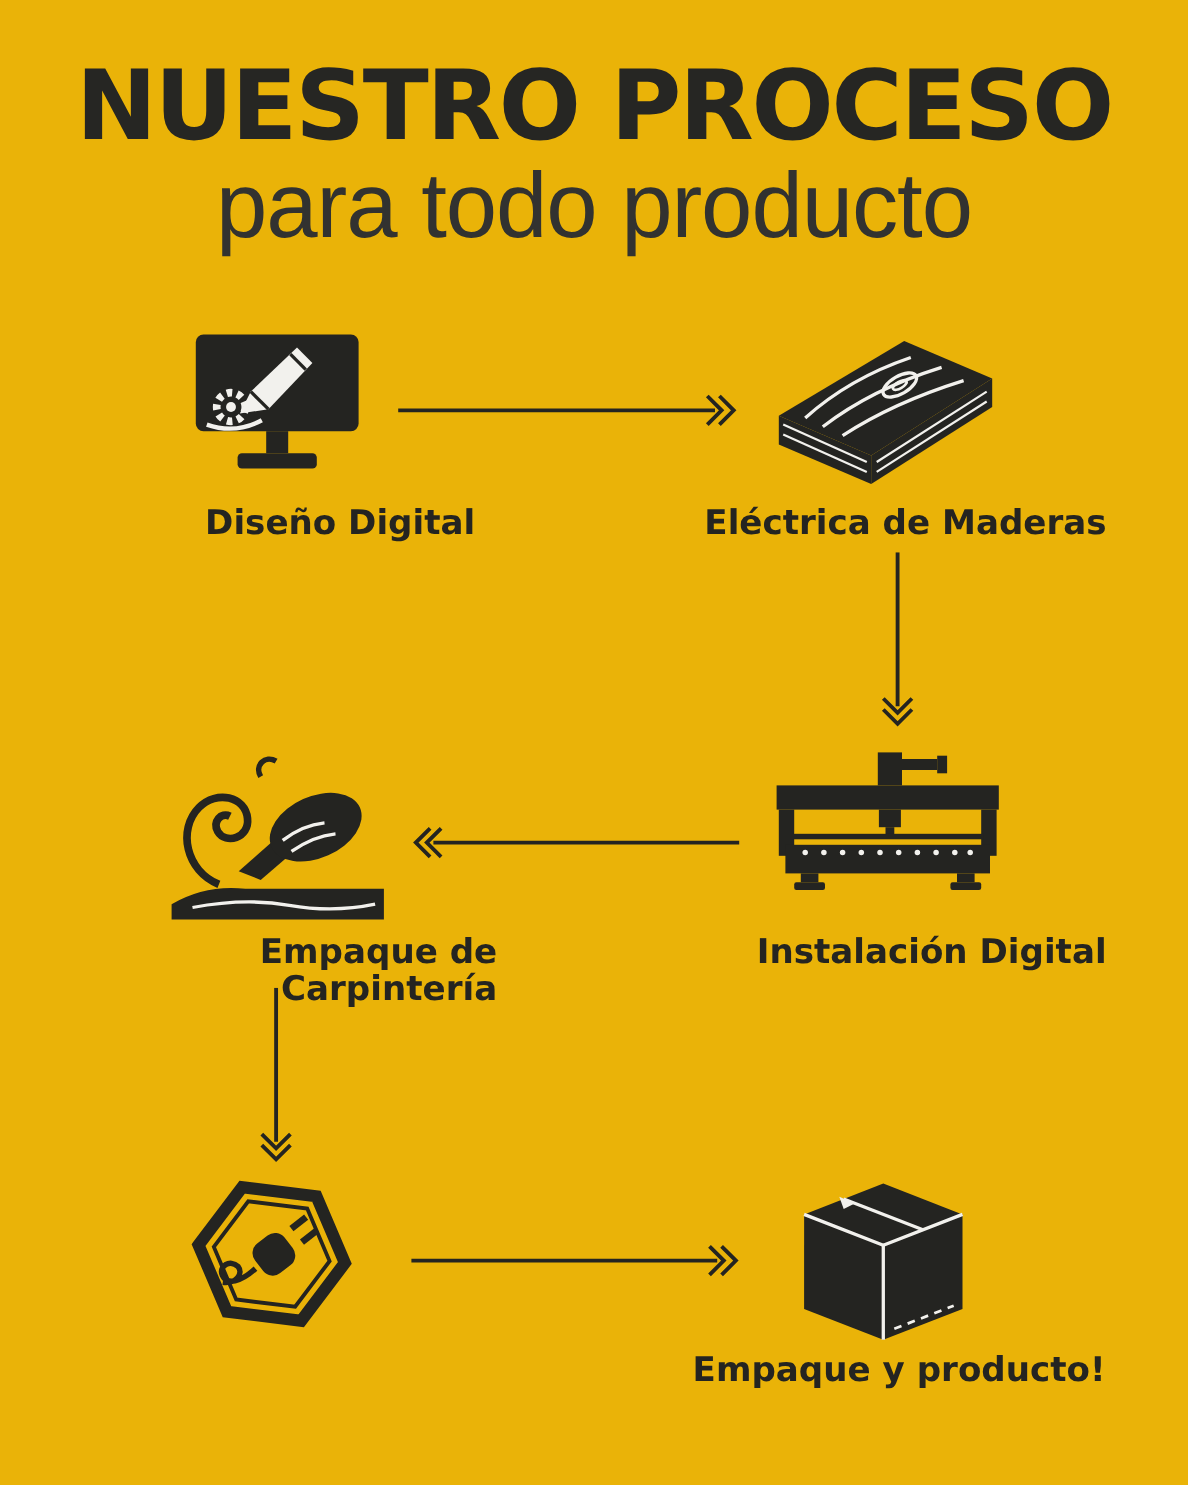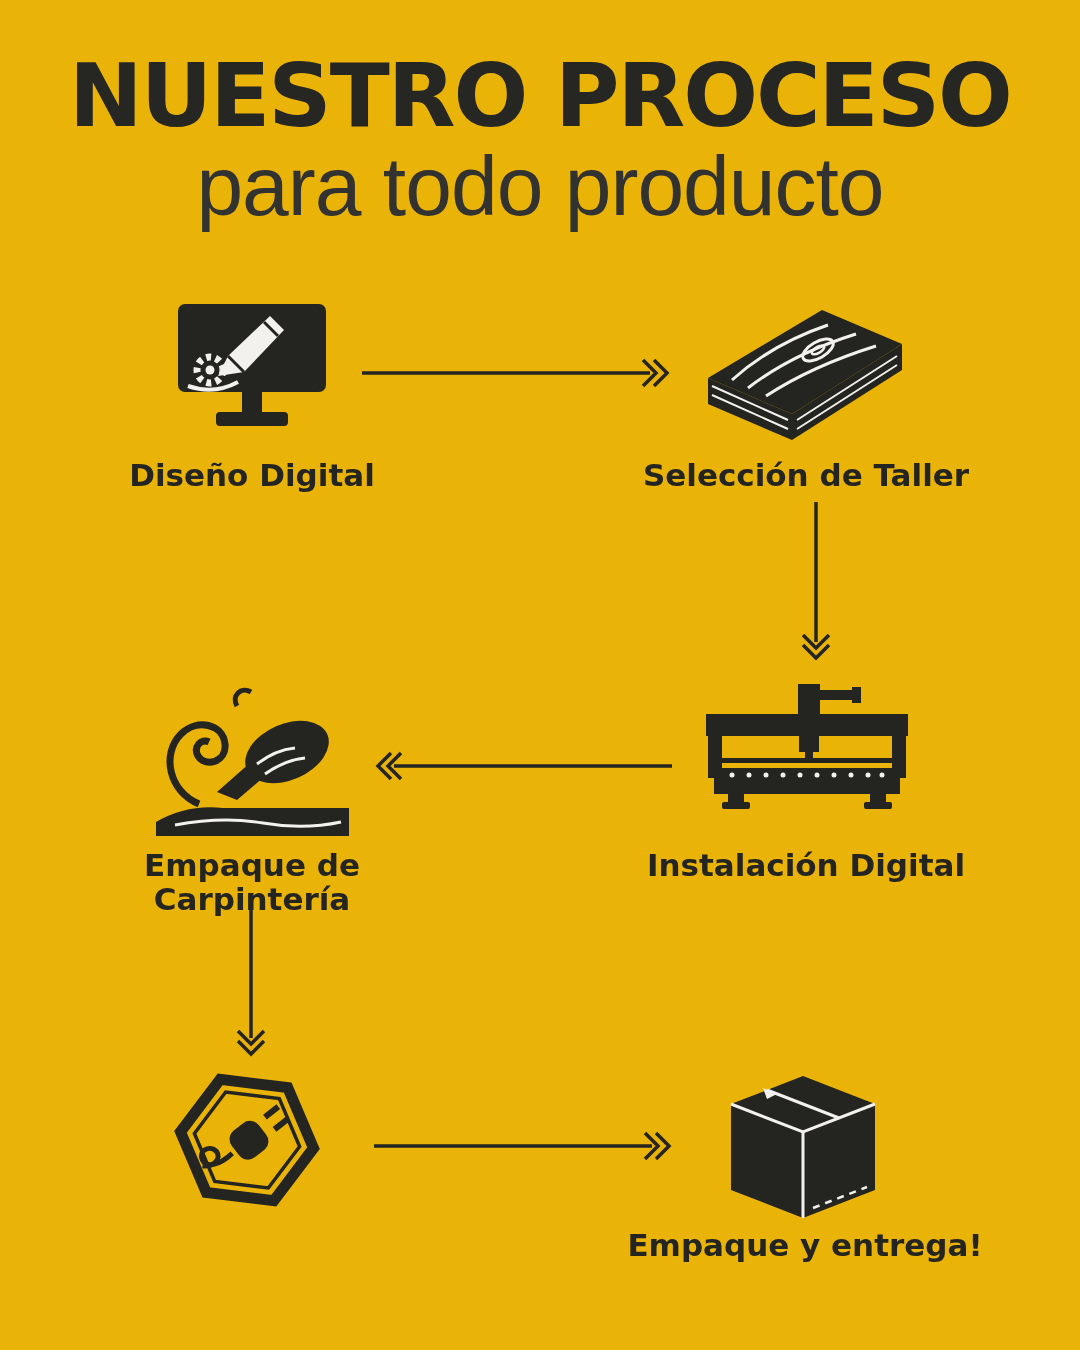--- a/index.html
+++ b/index.html
@@ -17,21 +17,21 @@
     color:#262623; line-height:1.0;
   }
   .subtitle {
     font-family:"Liberation Sans",sans-serif;
     font-weight:300; font-size:84px; letter-spacing:-1px;
     color:#323230; line-height:1.0; margin-top:4px;
   }
   .step-label {
     font-family:"DejaVu Sans",sans-serif;
     font-weight:700; font-size:31px; color:#242421;
-    text-align:center; line-height:1.1;
+    text-align:right; line-height:1.1;
   }
   .arrow svg, .icon svg { display:block; }
 </style>
 </head>
 <body>
 
 <div class="canvas">
 
   <div class="abs header">
     <div class="title">NUESTRO PROCESO</div>
@@ -74,21 +74,21 @@
         <ellipse cx="118" cy="50" rx="7" ry="3" transform="rotate(-30 118 50)" stroke-width="2.5"></ellipse>
       </g>
       <g stroke="#f2f1ed" fill="none" stroke-width="2">
         <path d="M97 120 L197 56"></path>
         <path d="M97 129 L197 65"></path>
         <path d="M12 86 L88 120"></path>
         <path d="M12 95 L88 129"></path>
       </g>
     </svg>
   </div>
-  <div class="abs step-label" style="left:606px;top:458px;width:400px;">Selección de Taller</div>
+  <div class="abs step-label" style="left:606px;top:458px;width:400px;">Eléctrica de Maderas</div>
 
   <div class="abs arrow" style="left:796px;top:502px;">
     <svg width="40" height="162" viewBox="0 0 40 162" fill="none" stroke="#242421" stroke-width="3.5">
       <line x1="20" y1="0" x2="20" y2="140"></line>
       <path d="M7 133 L20 146 L33 133"></path>
       <path d="M7 143 L20 156 L33 143"></path>
     </svg>
   </div>
 
   <div class="abs icon" style="left:702px;top:682px;">
@@ -181,15 +181,15 @@
       <polygon points="80,4 152,32 80,60 8,32" fill="#242421"></polygon>
       <polygon points="8,32 80,60 80,146 8,118" fill="#242421"></polygon>
       <polygon points="80,60 152,32 152,118 80,146" fill="#242421"></polygon>
       <path d="M8 32 L80 60 L152 32" stroke="#f2f1ed" stroke-width="3" fill="none"></path>
       <path d="M80 60 L80 146" stroke="#f2f1ed" stroke-width="3"></path>
       <path d="M44 18 L116 46" stroke="#f2f1ed" stroke-width="3"></path>
       <polygon points="40,16 54,22 44,27" fill="#f2f1ed"></polygon>
       <path d="M90 136 L144 115" stroke="#f2f1ed" stroke-width="2.5" stroke-dasharray="7 6" fill="none"></path>
     </svg>
   </div>
-  <div class="abs step-label" style="left:605px;top:1228px;width:400px;">Empaque y entrega!</div>
+  <div class="abs step-label" style="left:605px;top:1228px;width:400px;">Empaque y producto!</div>
 
 </div>
 
 </body></html>

